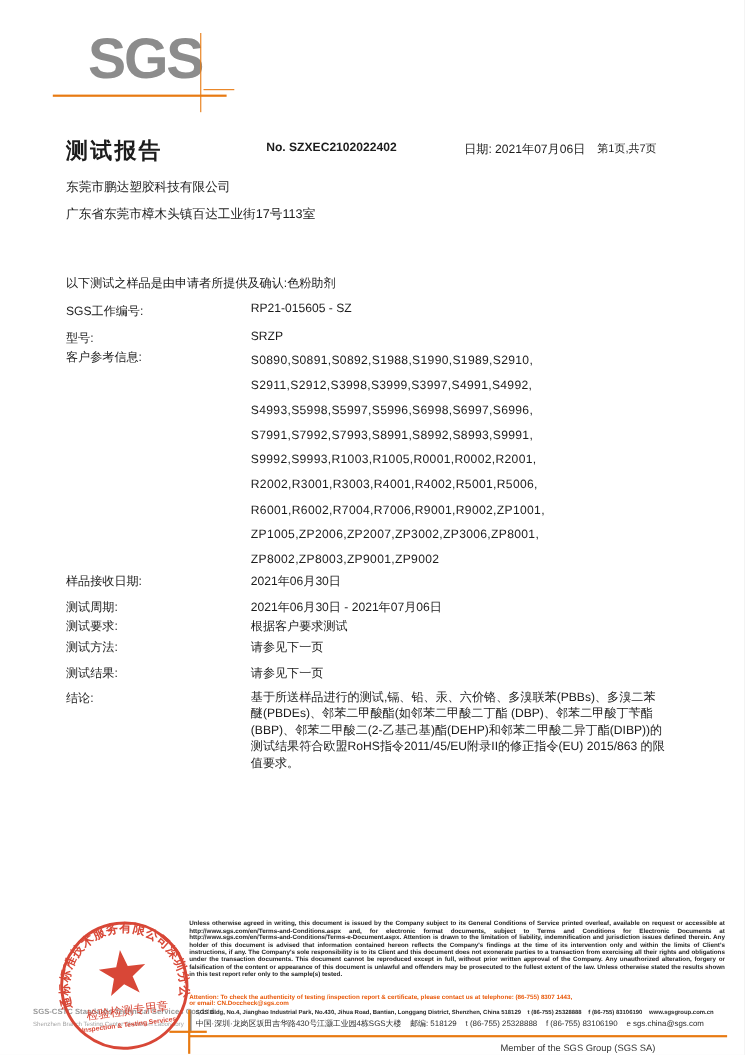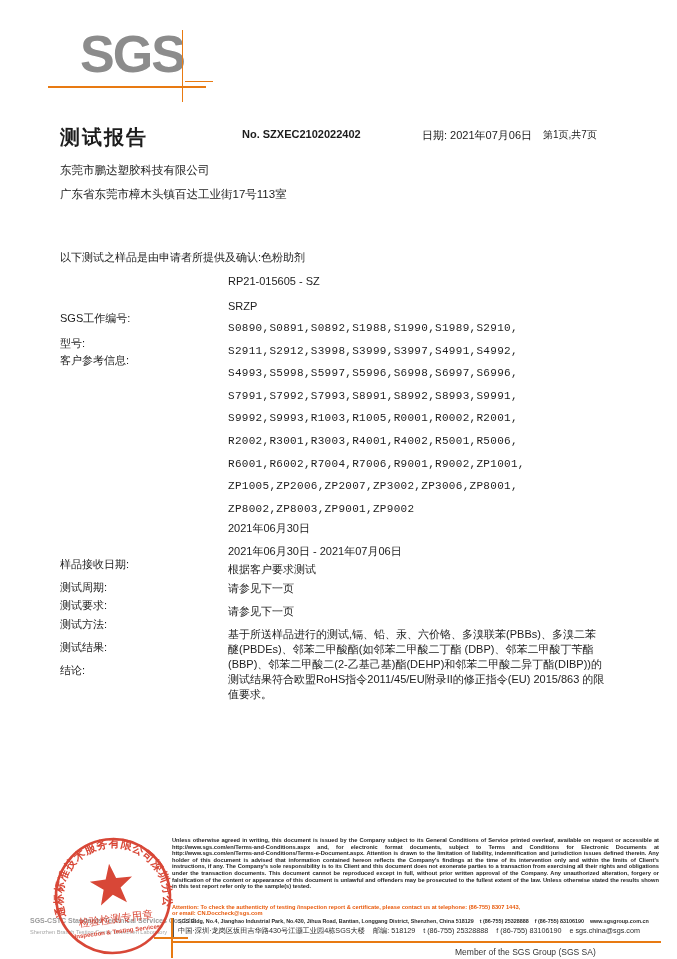--- a/index.html
+++ b/index.html
@@ -24,26 +24,26 @@
   .report-date{ left:422px; top:128px; font-size:11px; }
   .page-info  { left:543px; top:128px; font-size:10px; }
 
   
   .applicant-name    { left:60px; top:163px; font-size:11.5px; }
   .applicant-address { left:60px; top:187px; font-size:11.5px; }
 
   
   .statement { left:60px; top:250px; font-size:11px; }
   .frow { position:absolute; left:60px; width:580px; font-size:11px; }
-  .frow .lab { display:inline-block; width:168px; vertical-align:top;margin-top:36px; }
+  .frow .lab { display:inline-block; width:168px; vertical-align:top; }
   .frow .val { display:inline-block; vertical-align:top; }
   .r-workno { top:275px; }
   .r-model  { top:300px; }
   .r-ref    { top:317px; }
-  .ref-lines div { line-height:22.6px; letter-spacing:0.3px;font-family:Liberation Mono, monospace; }
+  .ref-lines div { line-height:22.6px; letter-spacing:0.3px; }
   .r-recv   { top:521px; }
   .r-period { top:544px; }
   .r-req    { top:562px; }
   .r-method { top:581px; }
   .r-result { top:604px; }
   .r-concl  { top:627px; }
   .concl-text { width:378px; line-height:15px; }
 
   
   .sub-co1 { left:30px; top:917px; font-size:7px;  font-weight:bold; color:#9b9b9b; white-space:nowrap; }

